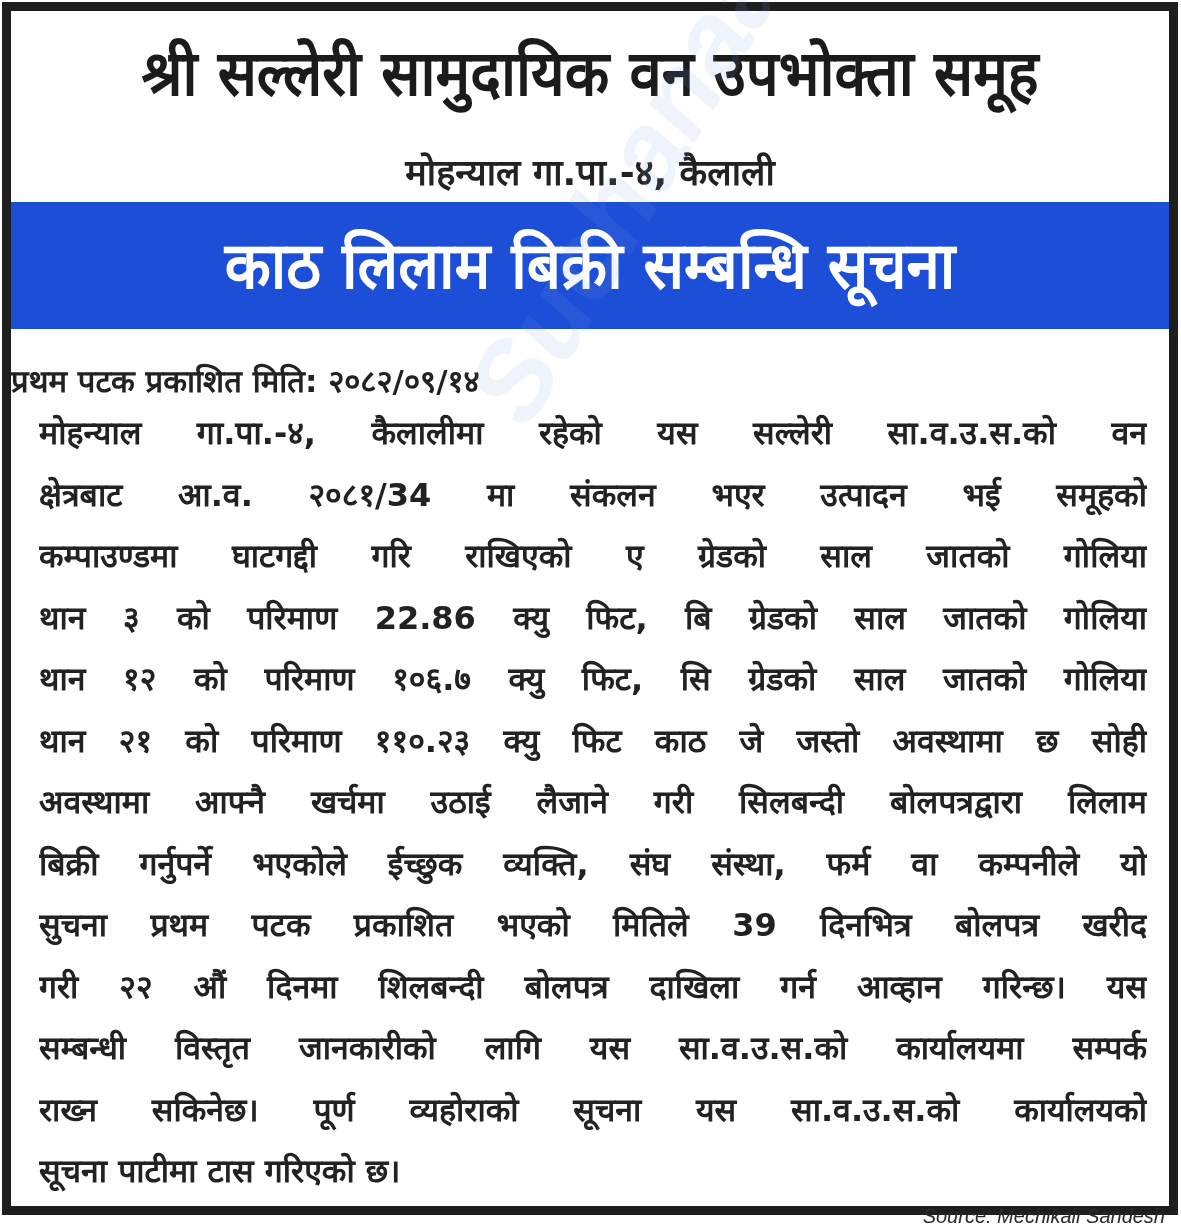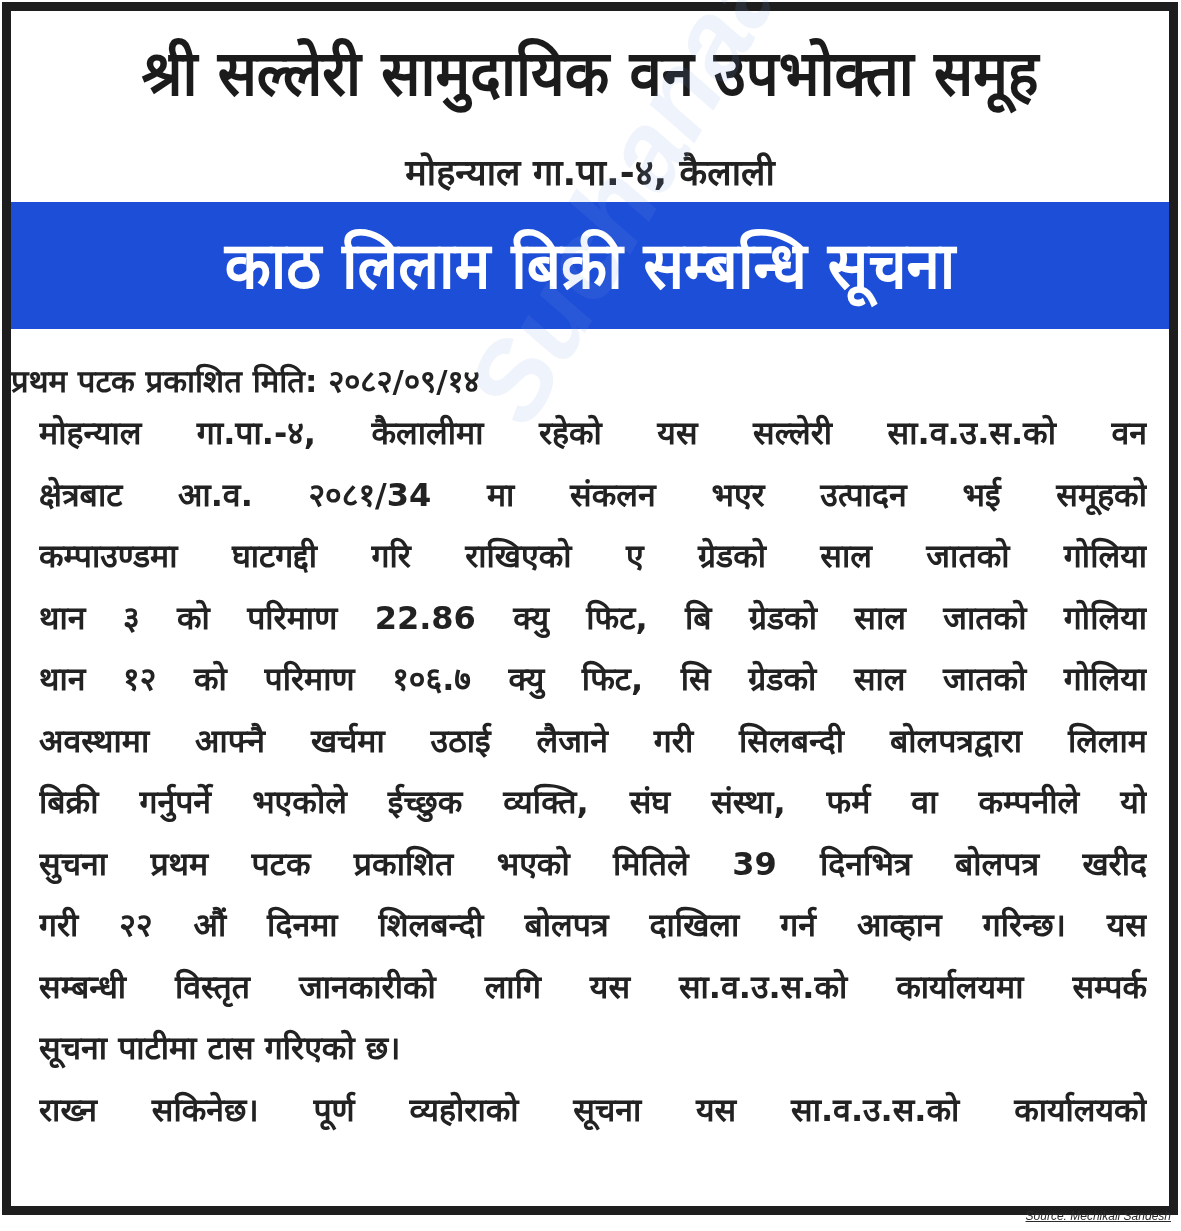--- a/index.html
+++ b/index.html
@@ -100,28 +100,27 @@
       text-align: justify;
       text-align-last: justify;
       height: 61.5px;
       overflow: hidden;
     }
     .body-line.last {
       text-align-last: left;
     }
     .source-credit {
       position: absolute;
-      right: 10px;
+      right: 16px;
       top: 1206px;
       font-family: "Liberation Sans", sans-serif;
       font-style: italic;
-      font-size: 12px;
+      font-size: 20px;
       line-height: 20px;
       color: #2a2a2a;
-      text-decoration: underline;
     }
     .watermark {
       position: absolute;
       left: 440px;
       top: 380px;
       font-family: "Liberation Sans", sans-serif;
       font-weight: bold;
       font-style: italic;
       font-size: 110px;
       color: rgba(120, 160, 220, 0.12);
@@ -148,26 +147,27 @@
     <span>प्रथम पटक प्रकाशित मिति:</span>
     <span>२०८२/०९/१४</span>
   </div>
 
   <div class="notice-body">
     <span class="body-line">मोहन्याल गा.पा.-४, कैलालीमा रहेको यस सल्लेरी  सा.व.उ.स.को वन</span>
     <span class="body-line">क्षेत्रबाट आ.व. २०८१/34 मा संकलन भएर उत्पादन भई समूहको</span>
     <span class="body-line">कम्पाउण्डमा घाटगद्दी गरि राखिएको ए ग्रेडको साल जातको गोलिया</span>
     <span class="body-line">थान ३ को परिमाण 22.86 क्यु फिट, बि ग्रेडको साल जातको गोलिया</span>
     <span class="body-line">थान १२ को परिमाण १०६.७ क्यु फिट, सि ग्रेडको साल जातको गोलिया</span>
+    <span class="body-line">थान २१ को परिमाण ११०.२३ क्यु फिट काठ जे जस्तो अवस्थामा छ सोही</span>
     <span class="body-line">अवस्थामा आफ्नै खर्चमा उठाई लैजाने गरी सिलबन्दी बोलपत्रद्वारा लिलाम</span>
     <span class="body-line">बिक्री गर्नुपर्ने भएकोले ईच्छुक व्यक्ति, संघ संस्था, फर्म वा कम्पनीले यो</span>
     <span class="body-line">सुचना प्रथम पटक प्रकाशित भएको मितिले 39 दिनभित्र बोलपत्र खरीद</span>
     <span class="body-line">गरी २२ औं दिनमा शिलबन्दी बोलपत्र दाखिला गर्न आव्हान गरिन्छ। यस</span>
     <span class="body-line">सम्बन्धी विस्तृत जानकारीको लागि यस सा.व.उ.स.को कार्यालयमा सम्पर्क</span>
+    <span class="body-line">राख्न सकिनेछ। पूर्ण व्यहोराको सूचना यस सा.व.उ.स.को कार्यालयको</span>
     <span class="body-line last">सूचना पाटीमा टास गरिएको छ।</span>
-    <span class="body-line">राख्न सकिनेछ। पूर्ण व्यहोराको सूचना यस सा.व.उ.स.को कार्यालयको</span>
   </div>
 
 </div>
 
 <div class="watermark">Suchanaa</div>
 
 <div class="source-credit">Source: Mechikali Sandesh</div>
 
 </body></html>

